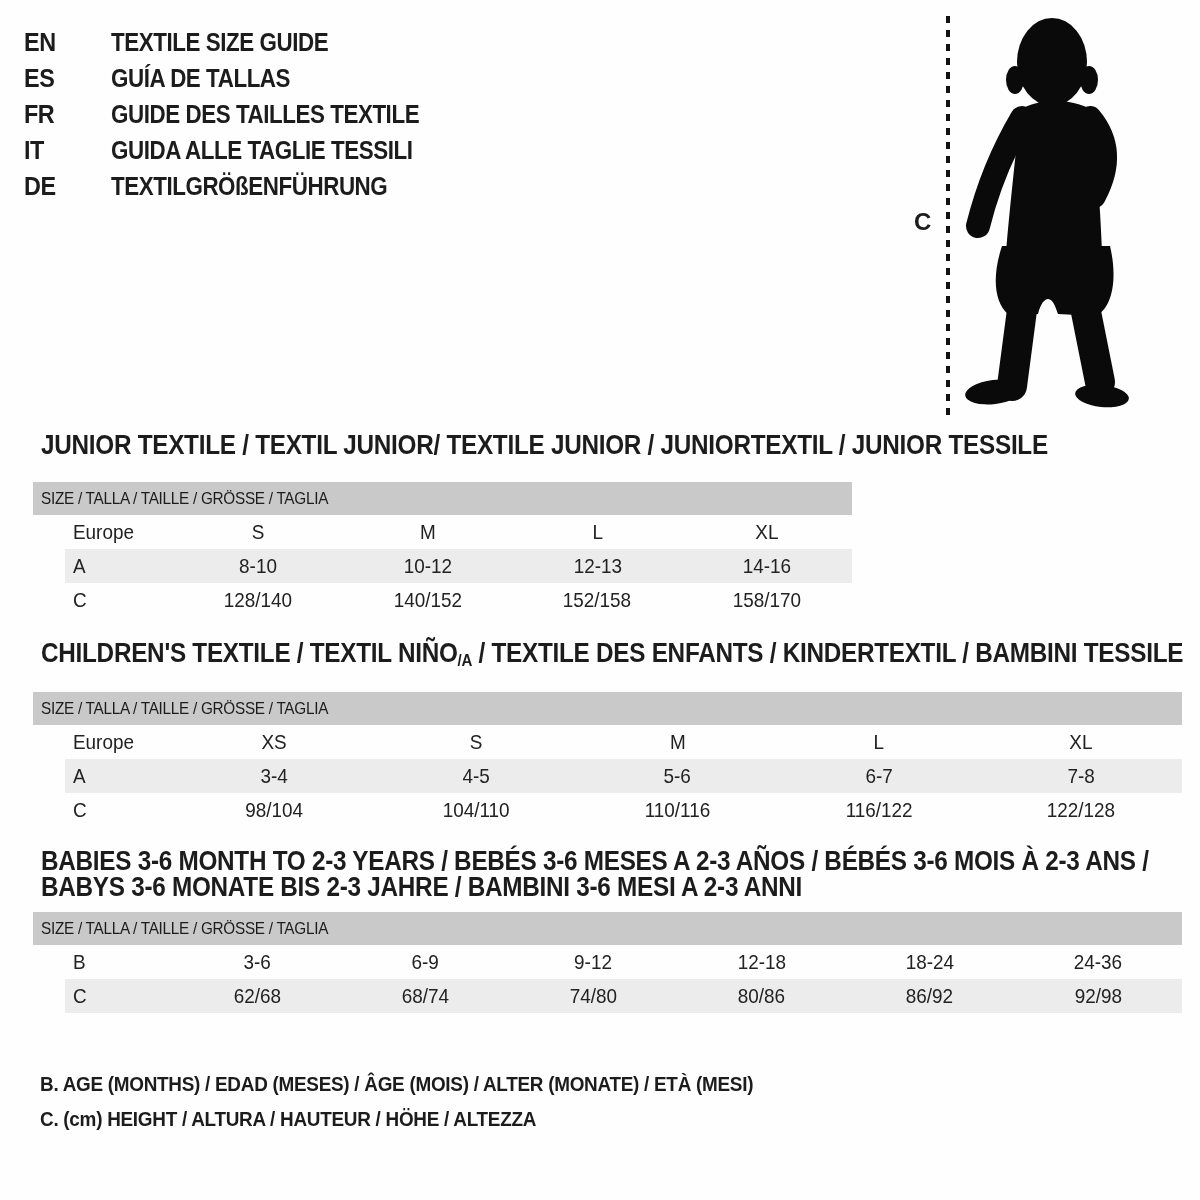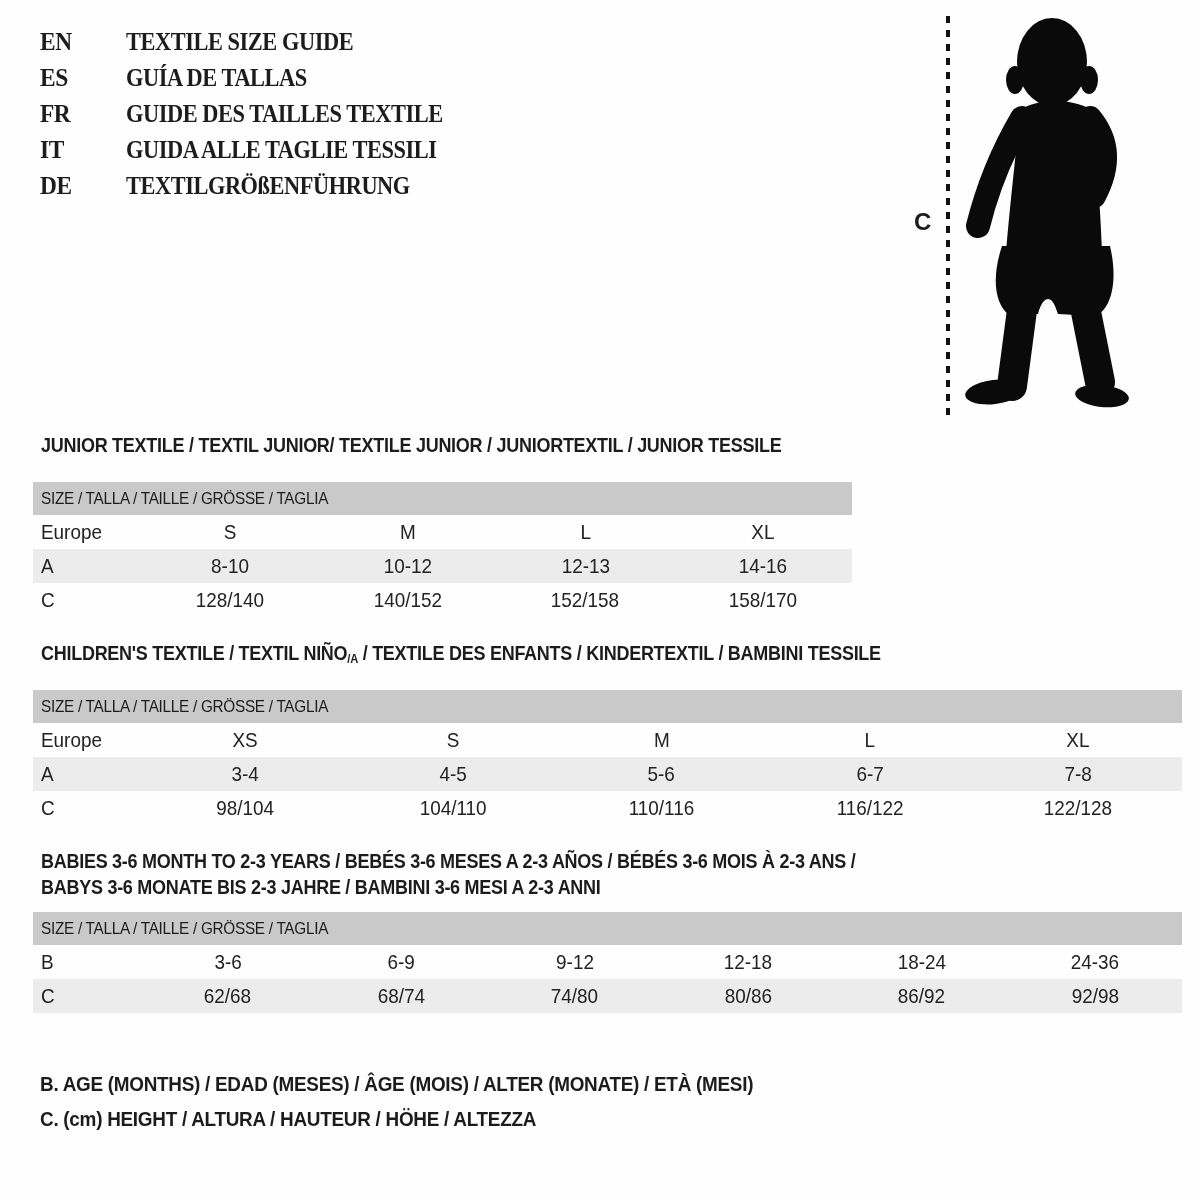--- a/index.html
+++ b/index.html
@@ -3,49 +3,49 @@
 <meta charset="utf-8">
 <style>
   html,body{margin:0;padding:0;background:#fff;}
   .page{
     position:relative;width:1200px;height:1200px;background:#fefefe;
     font-family:"Liberation Sans",sans-serif;color:#1c1c1c;overflow:hidden;
   }
   .cond{display:inline-block;transform:scaleX(0.9);transform-origin:0 50%;white-space:nowrap;}
 
   
-  .lang-list{position:absolute;left:40px;top:24px;font-family:Liberation Serif, serif;}
+  .lang-list{position:absolute;left:24px;top:24px;}
   .lang-row{height:36px;line-height:36px;font-weight:bold;font-size:26px;letter-spacing:-0.5px;}
   .lang-code{display:inline-block;width:80px;}
   .lang-label{display:inline-block;}
   .lang-label .cond{transform:scaleX(0.86);}
 
   
   .measure-line{
     position:absolute;left:946px;top:16px;width:4px;height:402px;
     background:repeating-linear-gradient(to bottom,#121212 0 7px,transparent 7px 14px);
   }
   .measure-label{position:absolute;left:914px;top:208px;font-size:24px;font-weight:bold;}
   .toddler{position:absolute;left:960px;top:14px;width:176px;height:398px;}
 
   
   .sec{position:absolute;left:33px;}
   #sec-junior{top:432px;width:819px;}
   #sec-children{top:640px;width:1149px;}
   #sec-babies{top:848px;width:1149px;}
-  .sec-title{font-size:20px;font-weight:bold;line-height:26px;letter-spacing:-0.3px;padding-left:8px;}
+  .sec-title{font-size:27px;font-weight:bold;line-height:26px;letter-spacing:-0.3px;padding-left:8px;}
   .sec-title .sub{font-size:0.62em;vertical-align:-0.22em;}
   .band{
     background:#c9c9c9;height:33px;line-height:33px;padding-left:8px;
     font-size:17px;font-weight:normal;letter-spacing:-0.3px;
   }
   #sec-junior .band{margin-top:24px;}
   #sec-children .band{margin-top:18px;}
   #sec-babies .band{margin-top:12px;}
-  .t-row{display:grid;height:34px;align-items:center;font-size:21px;font-weight:normal;color:#222;}
+  .t-row{display:grid;height:34px;align-items:center;font-size:21px;font-weight:normal;color:#222;margin-left:32px;}
   .t-row.shaded{background:#ececec;}
   .cols-4{grid-template-columns:108px repeat(4,1fr);}
   .cols-5{grid-template-columns:108px repeat(5,1fr);}
   .cols-6{grid-template-columns:108px repeat(6,1fr);}
   .t-row .lbl{padding-left:8px;text-align:left;}
   .t-row .lbl .cond{transform-origin:0 50%;}
   .t-row .val{text-align:center;}
   .t-row .val .cond{transform-origin:50% 50%;}
 
   

